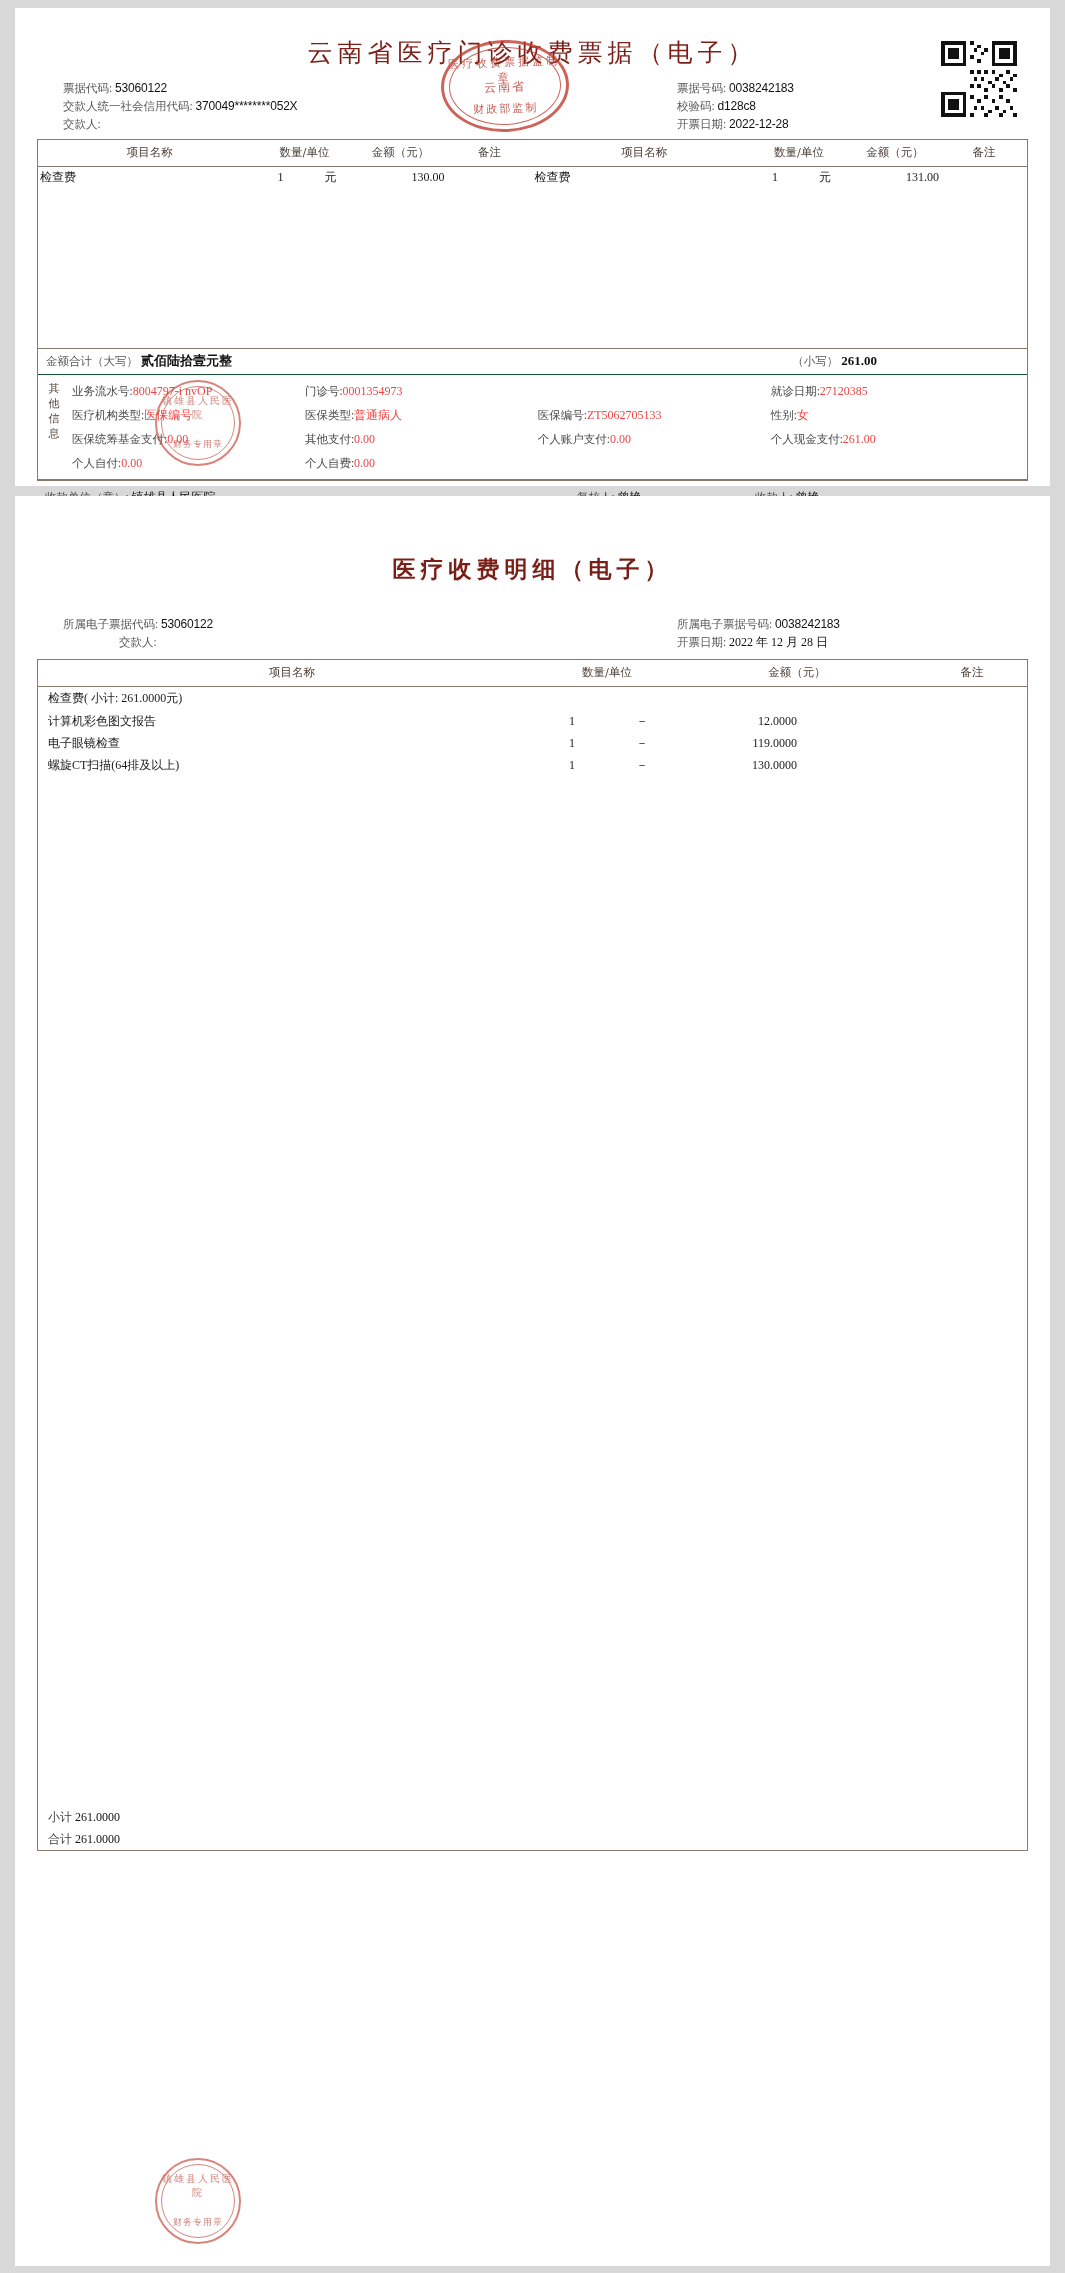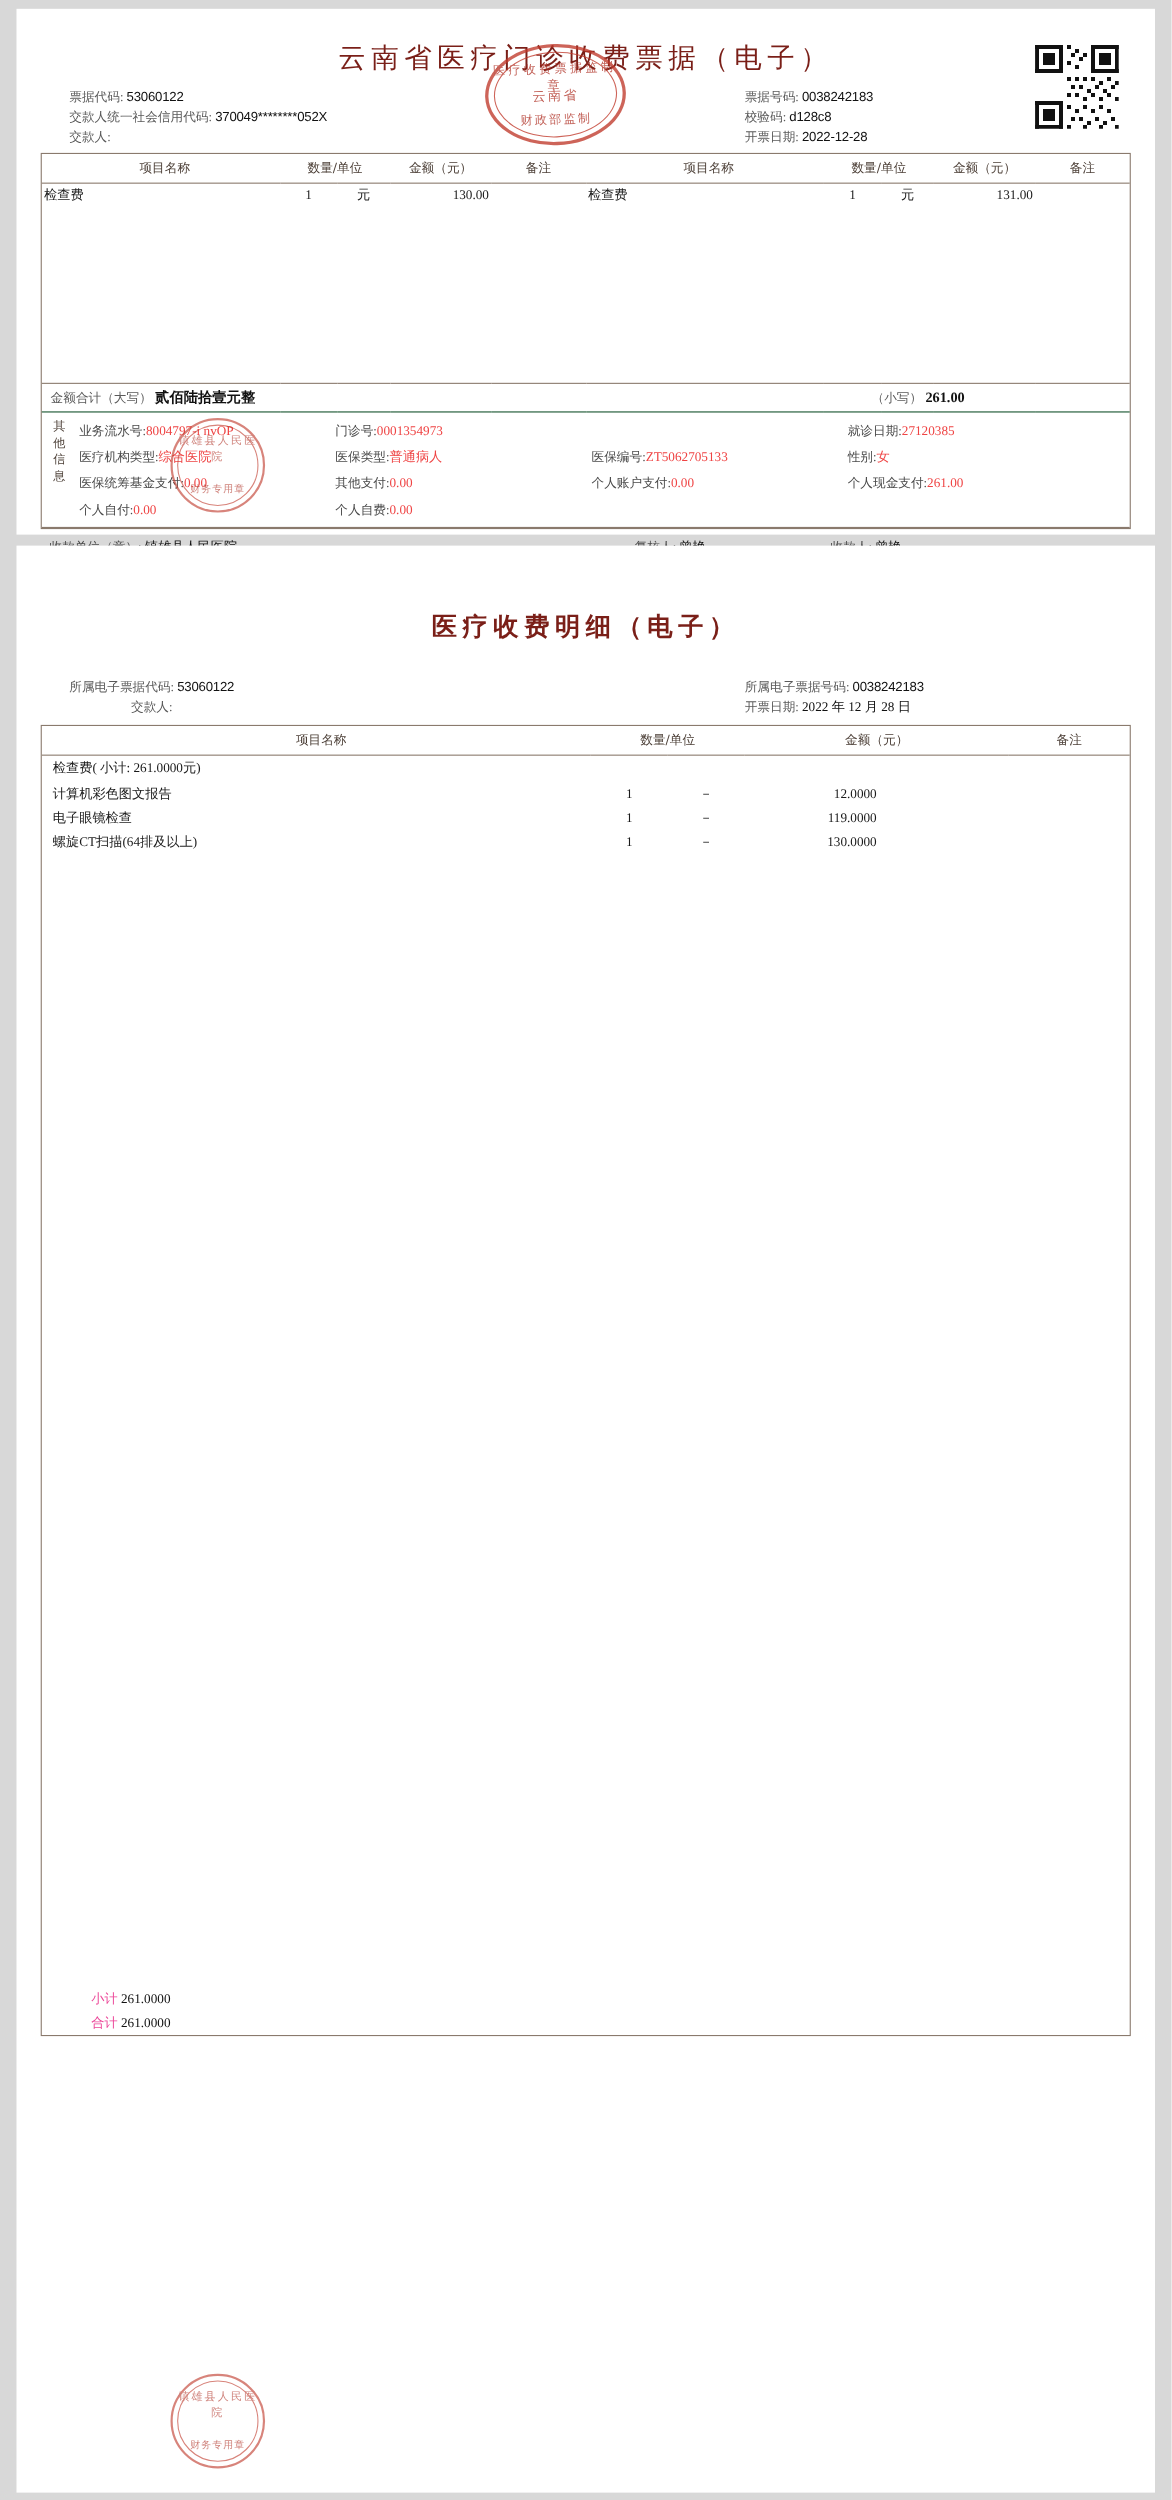--- a/index.html
+++ b/index.html
@@ -204,21 +204,21 @@
   .d-name { text-align:left; padding-left:10px; }
   .d-qty  { text-align:center; width:70px; }
   .d-unit { text-align:center; width:70px; }
   .d-amt  { text-align:right; padding-right:120px; width:240px; }
   .d-note { text-align:center; width:110px; }
   .detail-row td { font-size:12px; height:22px; color:#1a1a1a; }
   .group-row td { font-size:12px; height:24px; color:#1a1a1a; padding-left:10px; }
   .filler td { height:1030px; }
 
   .sumline { padding-left:10px; height:22px; line-height:22px; font-size:12px; }
-  .sum-lab { color:#ec4899;margin-left:35px; }
+  .sum-lab { color:#404040; }
   .sum-val { color:#111; }
 
   .footer2 { position:relative; height:36px; font-size:11.5px; border-top:0; }
   .f2-left { position:absolute; left:8px; top:10px; }
   .f2-right { position:absolute; right:10px; top:10px; color:#333; }
   .f2-right .pg { color:#111; padding:0 4px; }
 </style>
 </head>
 <body>
 
@@ -384,21 +384,21 @@
           <span class="ot-cell w3">
             <span class="ot-lab"></span><span class="ot-val"></span>
           </span>
           <span class="ot-cell">
             <span class="ot-lab">就诊日期:</span><span class="ot-val">27120385</span>
           </span>
         </div>
 
         <div class="ot-row">
           <span class="ot-cell w1">
-            <span class="ot-lab">医疗机构类型:</span><span class="ot-val">综合医院</span>
+            <span class="ot-lab">医疗机构类型:</span><span class="ot-val">医保编号</span>
           </span>
           <span class="ot-cell w2">
             <span class="ot-lab">医保类型:</span><span class="ot-val">普通病人</span>
           </span>
           <span class="ot-cell w3">
             <span class="ot-lab">医保编号:</span><span class="ot-val">ZT5062705133</span>
           </span>
           <span class="ot-cell">
             <span class="ot-lab">性别:</span><span class="ot-val">女</span>
           </span>

